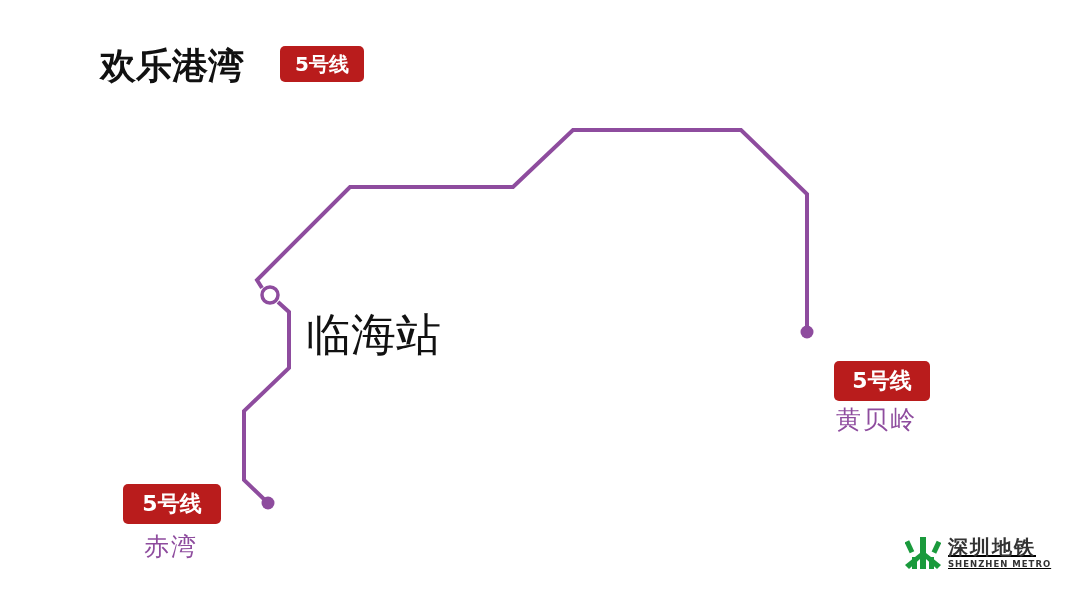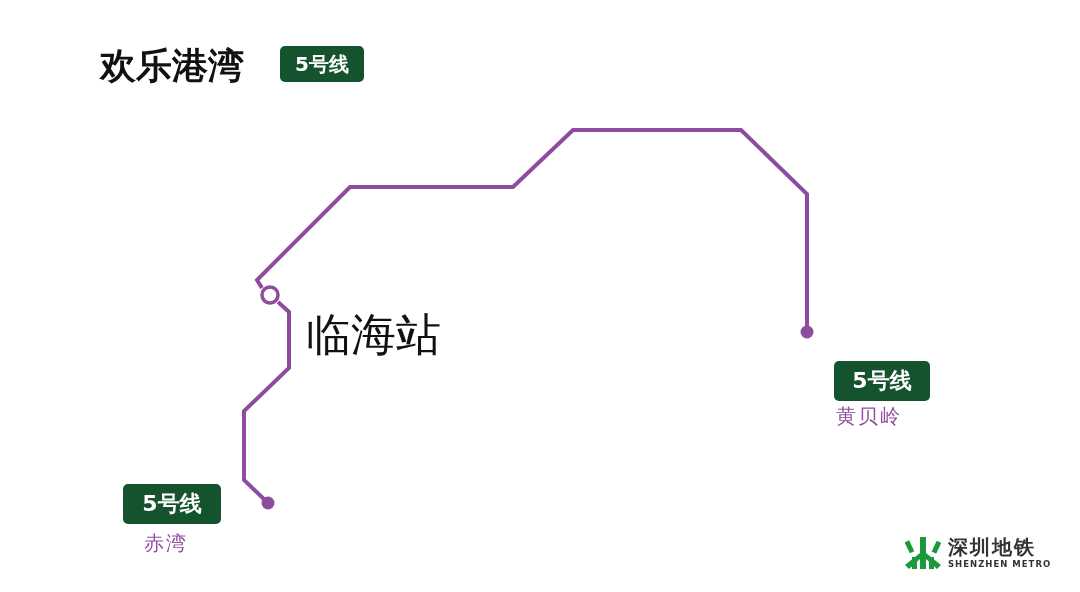--- a/index.html
+++ b/index.html
@@ -5,38 +5,38 @@
     html, body { margin: 0; padding: 0; }
     body {
       width: 1080px; height: 592px; background: #ffffff; position: relative; overflow: hidden;
       font-family: "DejaVu Sans", "Liberation Sans", sans-serif;
     }
     .title {
       position: absolute; left: 100px; top: 42px; font-size: 36px; font-weight: bold; color: #111;
       letter-spacing: 0px;
     }
     .badge {
-      position: absolute; background: #14532d; color: #fff; font-weight: bold; border-radius: 5px;
+      position: absolute; background: #b91c1c; color: #fff; font-weight: bold; border-radius: 5px;
       text-align: center; font-size: 20px; line-height: 36px; height: 36px;
     }
     .badge-title { left: 280px; top: 46px; width: 84px; }
     .badge-end-a { left: 834px; top: 361px; width: 96px; height: 40px; line-height: 40px; font-size: 22px; }
     .badge-end-b { left: 123px; top: 484px; width: 98px; height: 40px; line-height: 40px; font-size: 22px; }
     .station-name {
       position: absolute; left: 306px; top: 305px; font-size: 45px; color: #111;
     }
     .terminal-name {
-      position: absolute; color: #8e4c9e; font-size: 20px;
+      position: absolute; color: #8e4c9e; font-size: 25px;
     }
     .term-a { left: 836px; top: 403px; letter-spacing: 2px; }
     .term-b { left: 144px; top: 530px; letter-spacing: 2px; }
     svg.map { position: absolute; left: 0; top: 0; }
     .logo { position: absolute; left: 905px; top: 535px; display: flex; align-items: center; }
     .logo-mark { width: 36px; height: 36px; }
-    .logo-text { margin-left: 7px; }
+    .logo-text { margin-left: 7px; text-decoration: underline; }
     .logo-cn { font-size: 20px; font-weight: bold; color: #333; letter-spacing: 2px; line-height: 22px; }
     .logo-en { font-size: 8.5px; font-weight: bold; color: #333; letter-spacing: 1px; line-height: 12px; }
   </style>
 </head>
 <body>
 
 <div class="title">欢乐港湾</div>
 <div class="badge badge-title">5号线</div>
 
 <svg class="map" width="1080" height="592">

